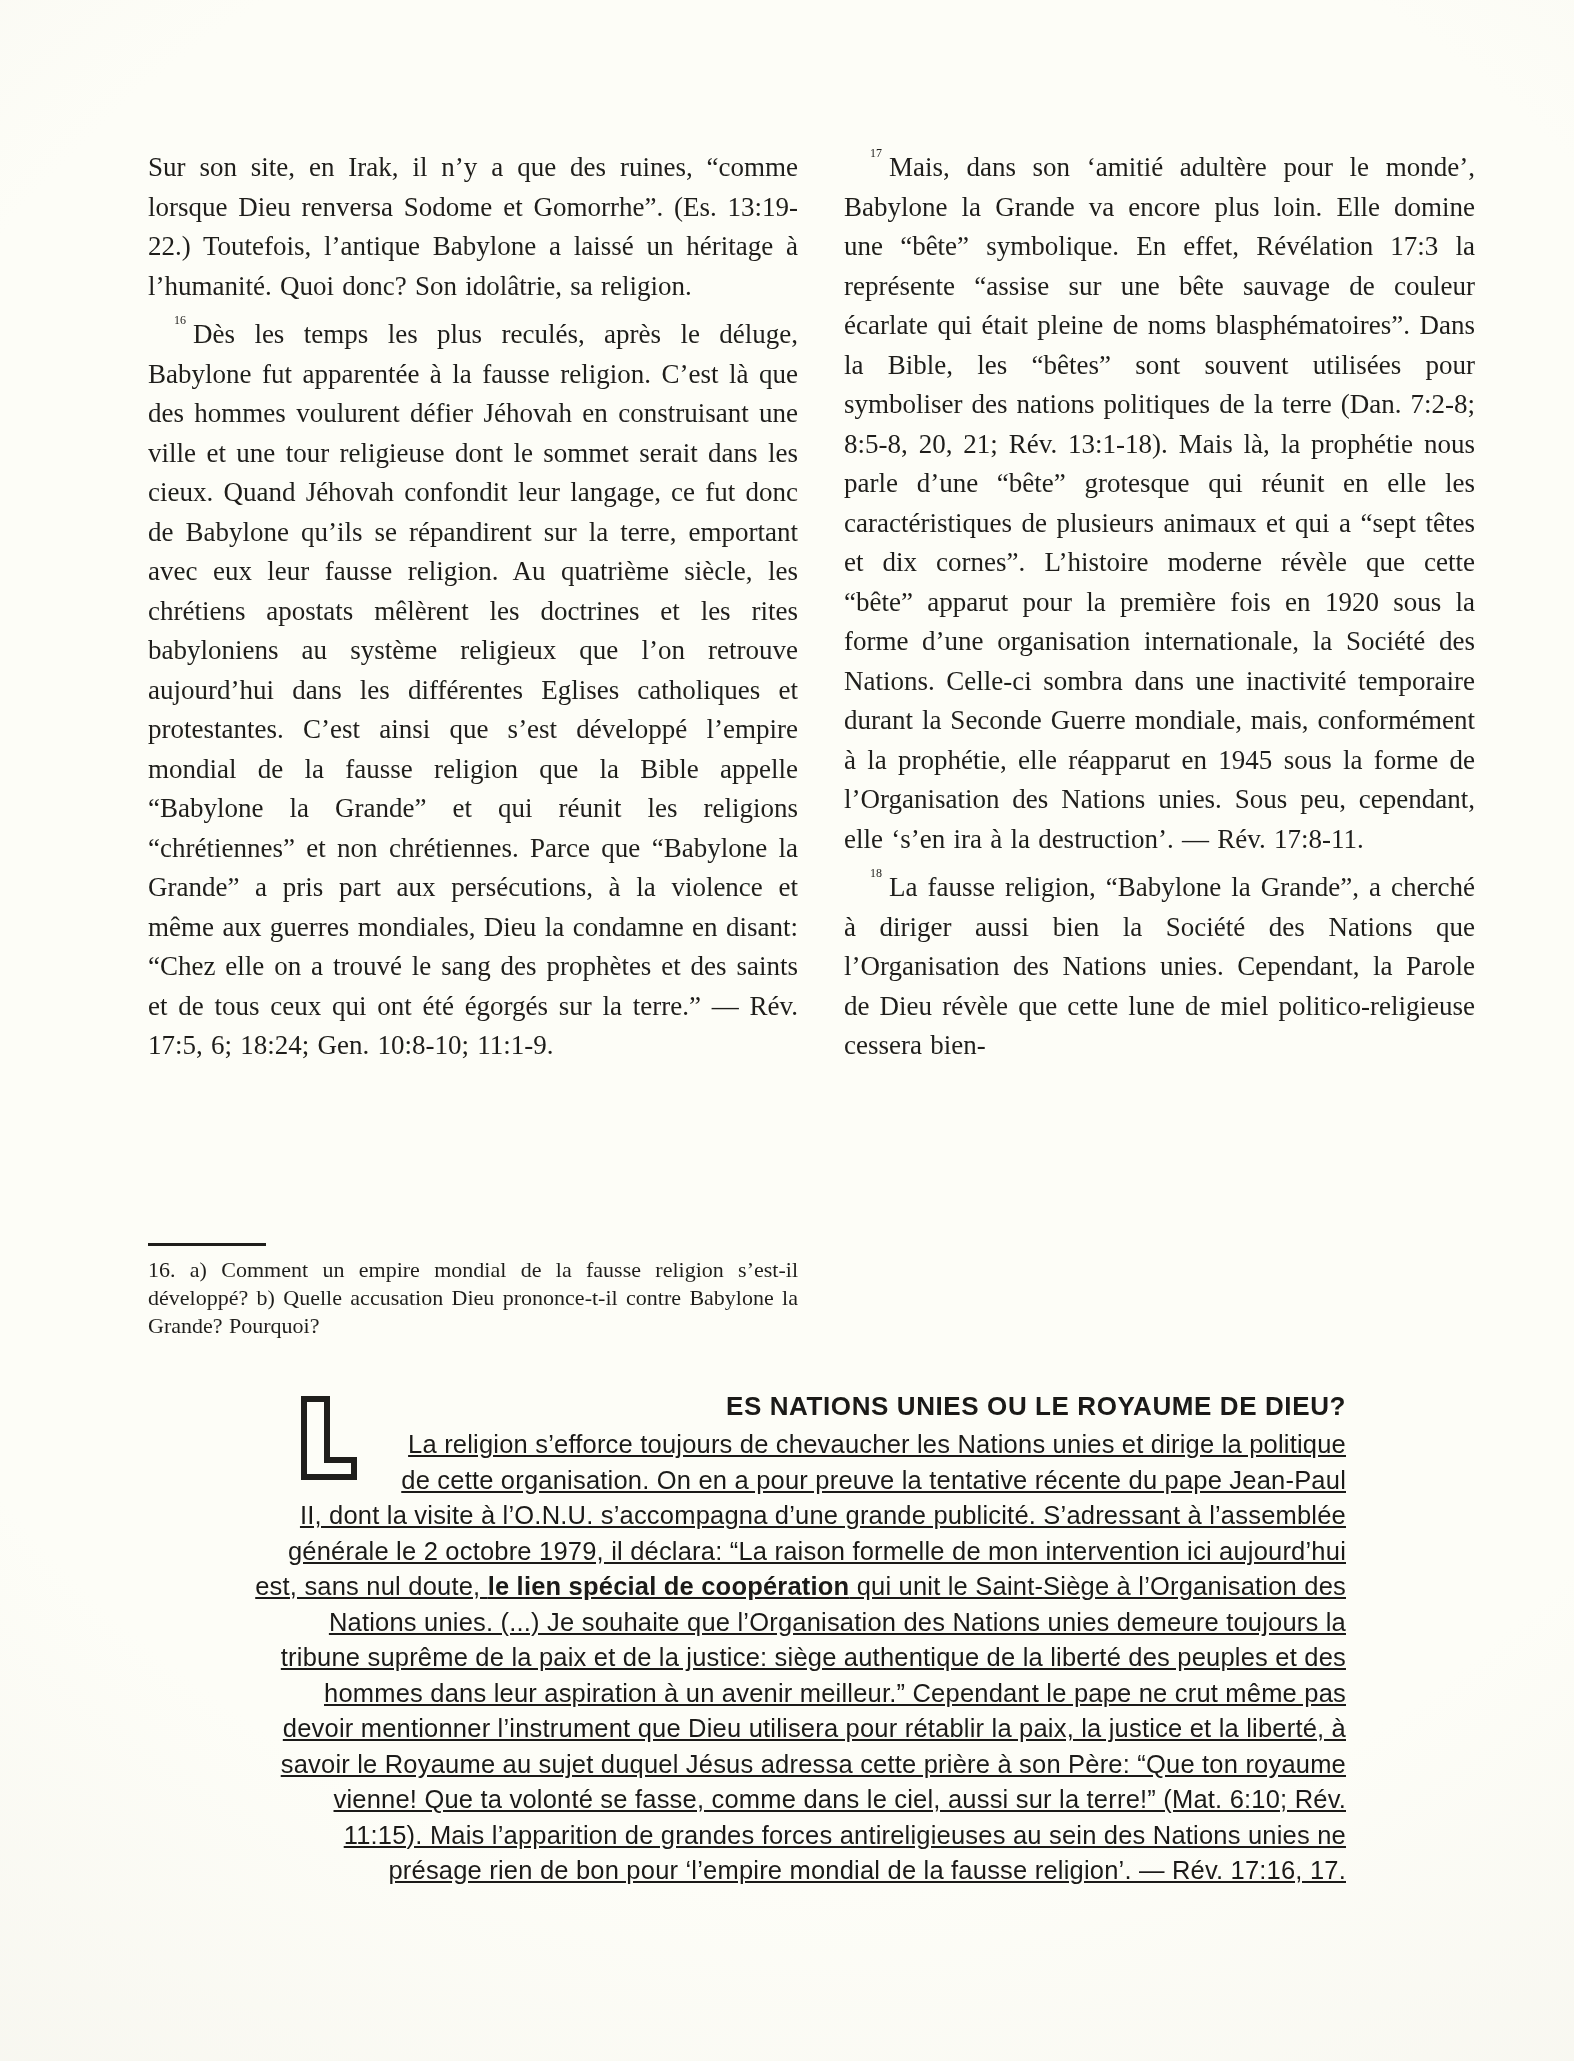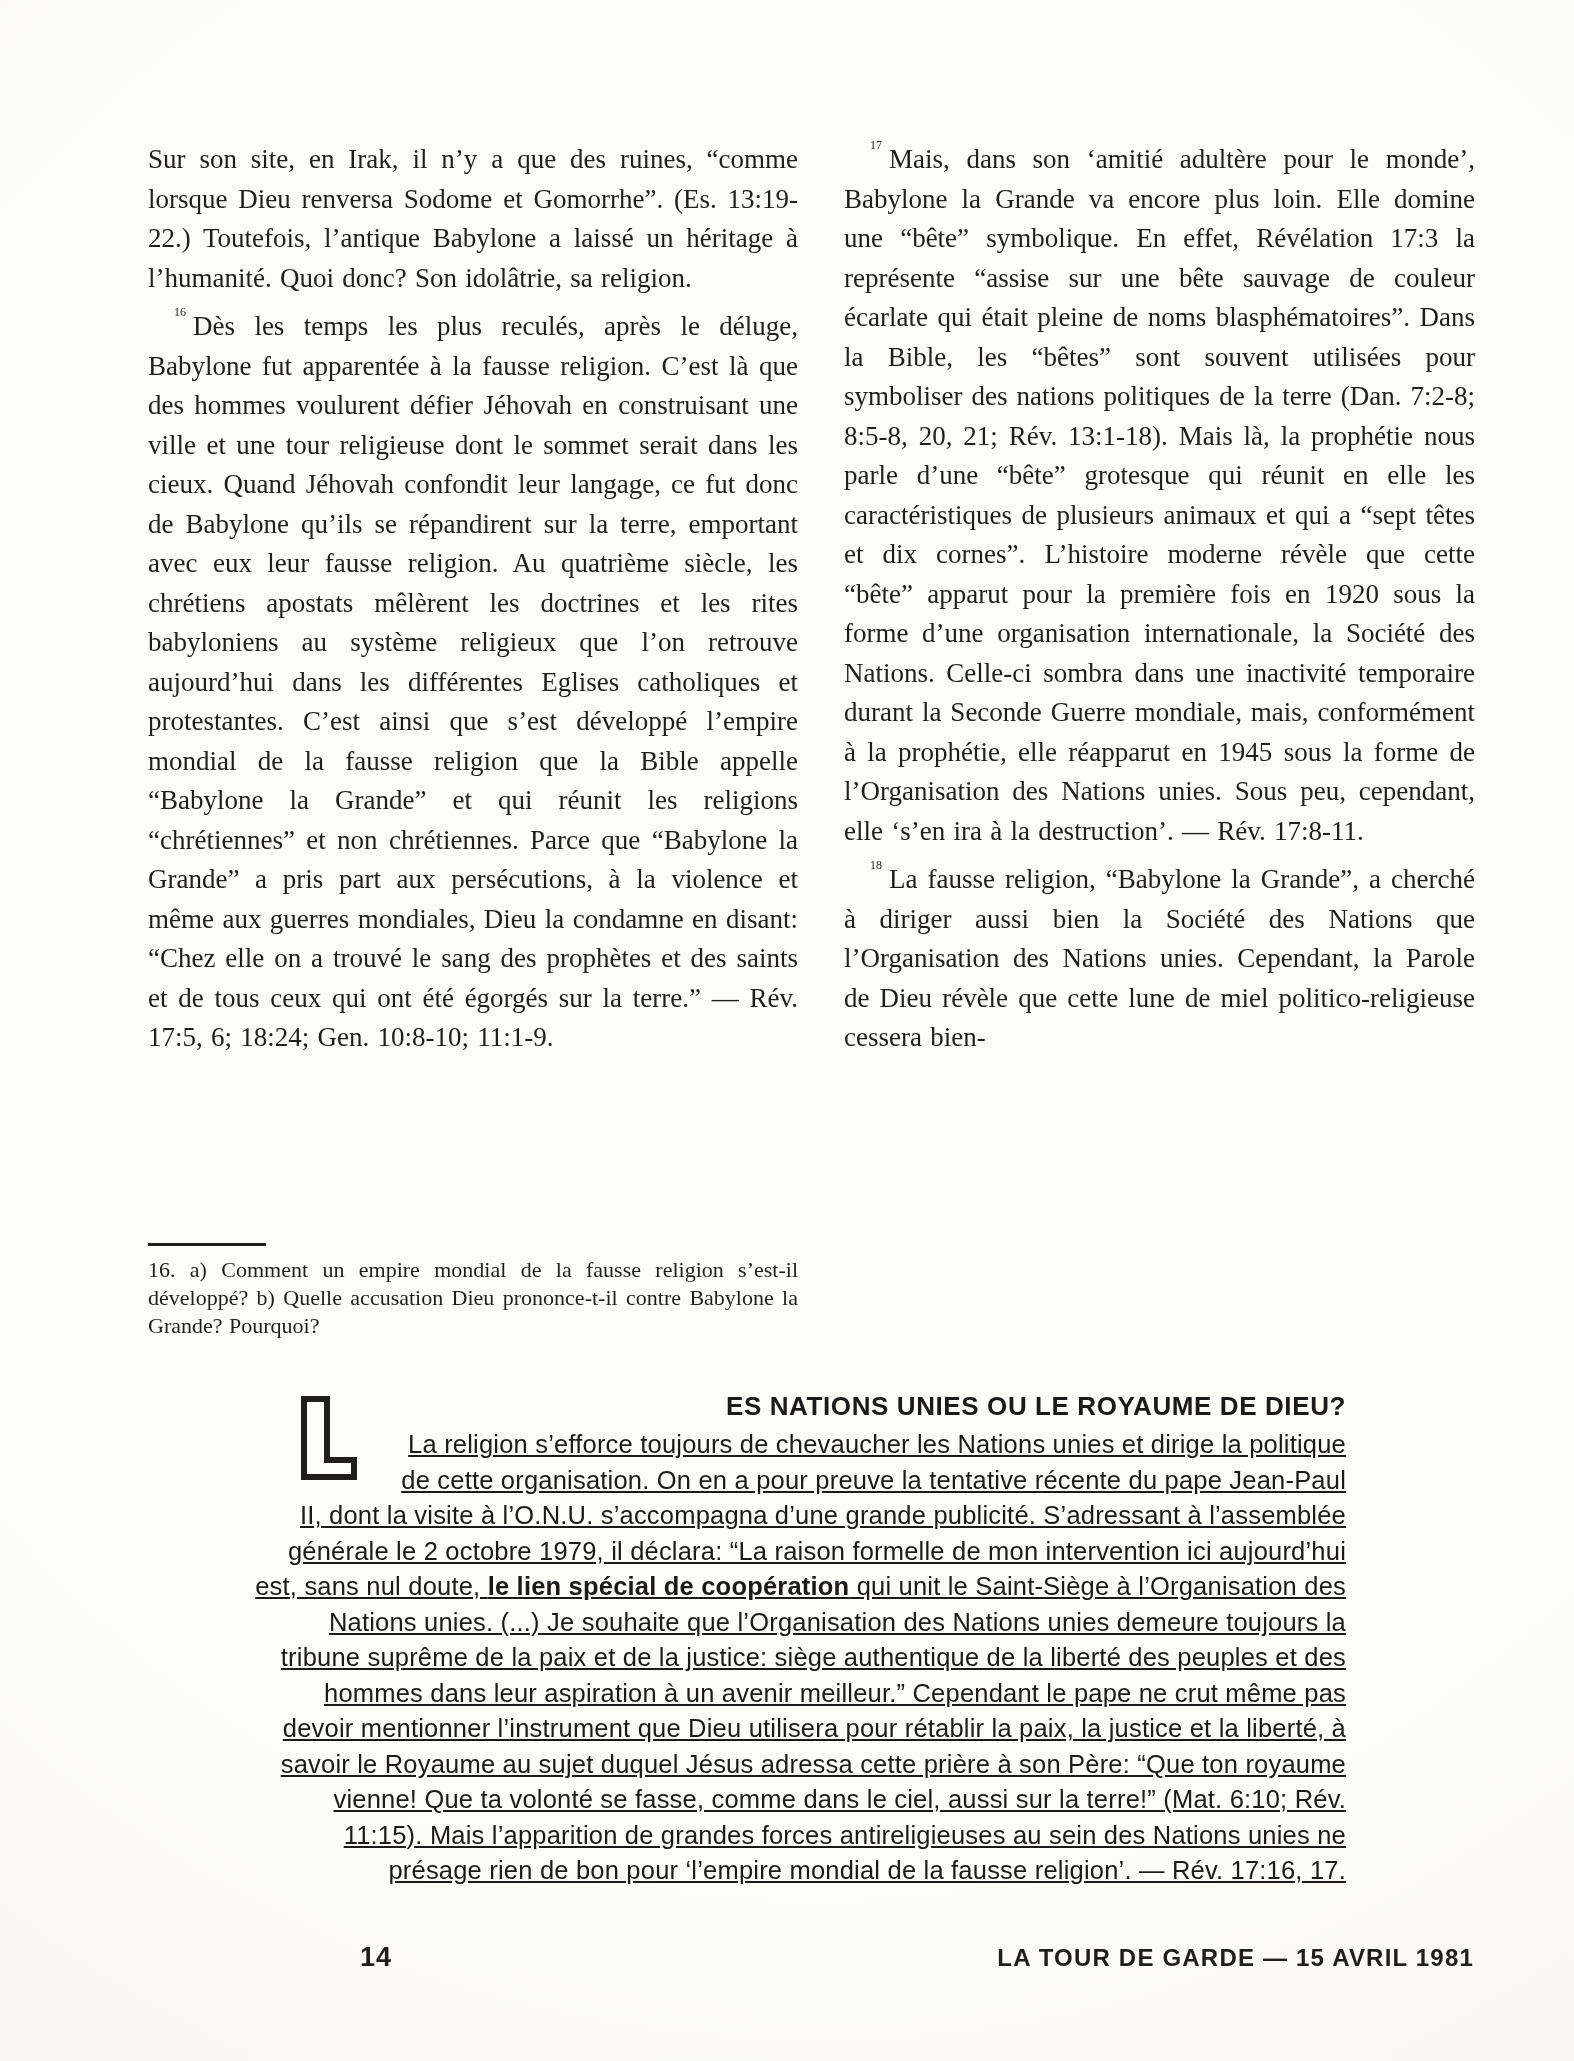--- a/index.html
+++ b/index.html
@@ -12,21 +12,21 @@
     width: 1574px;
     height: 2061px;
     overflow: hidden;
     background:
       radial-gradient(ellipse 120% 90% at 52% 42%, #fdfdf7 55%, #f6f5ee 85%, #efeee6 100%);
     color: #1f1e1b;
   }
   
   .columns {
     position: absolute;
-    top: 140px;
+    top: 148px;
     left: 148px;
     width: 1327px;
     height: 1088px;
     display: flex;
     gap: 46px;
     overflow: hidden;
   }
   .col {
     width: 650px;
     overflow: hidden;
@@ -139,18 +139,14 @@
   <div class="box">
     <span class="dropcap">
       <svg width="58" height="86" viewBox="0 0 58 86" aria-hidden="true">
         <path d="M4 4 H27 V65 H54 V82 H4 Z" fill="none" stroke="#1f1e1b" stroke-width="6" stroke-linejoin="miter"></path>
       </svg>
     </span>
     <h2 class="boxtitle">ES NATIONS UNIES OU LE ROYAUME DE DIEU?</h2>
     <p class="boxbody"><span>La religion s’efforce toujours de chevaucher les Nations unies et dirige la politique de cette organisation. On en a pour preuve la tentative récente du pape Jean-Paul II, dont la visite à l’O.N.U. s’accompagna d’une grande publicité. S’adressant à l’assemblée générale le 2 octobre 1979, il déclara: “La raison formelle de mon intervention ici aujourd’hui est, sans nul doute, </span><strong>le lien spécial de coopération</strong><span> qui unit le Saint-Siège à l’Organisation des Nations unies. (...) Je souhaite que l’Organisation des Nations unies demeure toujours la tribune suprême de la paix et de la justice: siège authentique de la liberté des peuples et des hommes dans leur aspiration à un avenir meilleur.” Cependant le pape ne crut même pas devoir mentionner l’instrument que Dieu utilisera pour rétablir la paix, la justice et la liberté, à savoir le Royaume au sujet duquel Jésus adressa cette prière à son Père: “Que ton royaume vienne! Que ta volonté se fasse, comme dans le ciel, aussi sur la terre!” (Mat. 6:10; Rév. 11:15). Mais l’apparition de grandes forces antireligieuses au sein des Nations unies ne présage rien de bon pour ‘l’empire mondial de la fausse religion’. — Rév. 17:16, 17.</span></p>
   </div>
 
-  <div class="footer">
-    <span class="pagenum">14</span>
-    <span class="journal">LA TOUR DE GARDE — 15 AVRIL 1981</span>
-  </div>
 
 </div>
 
 </body></html>

